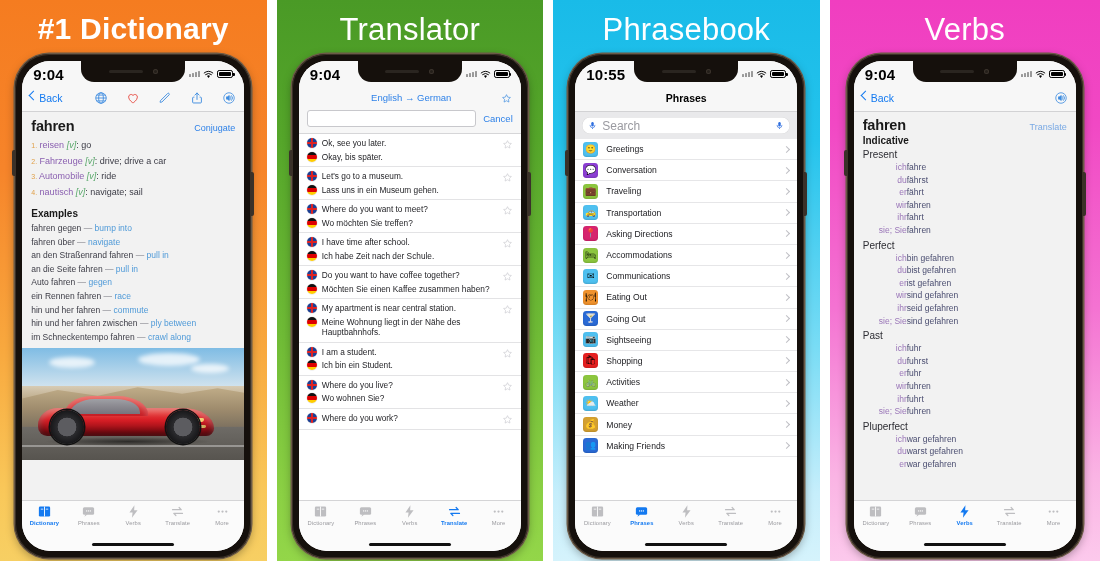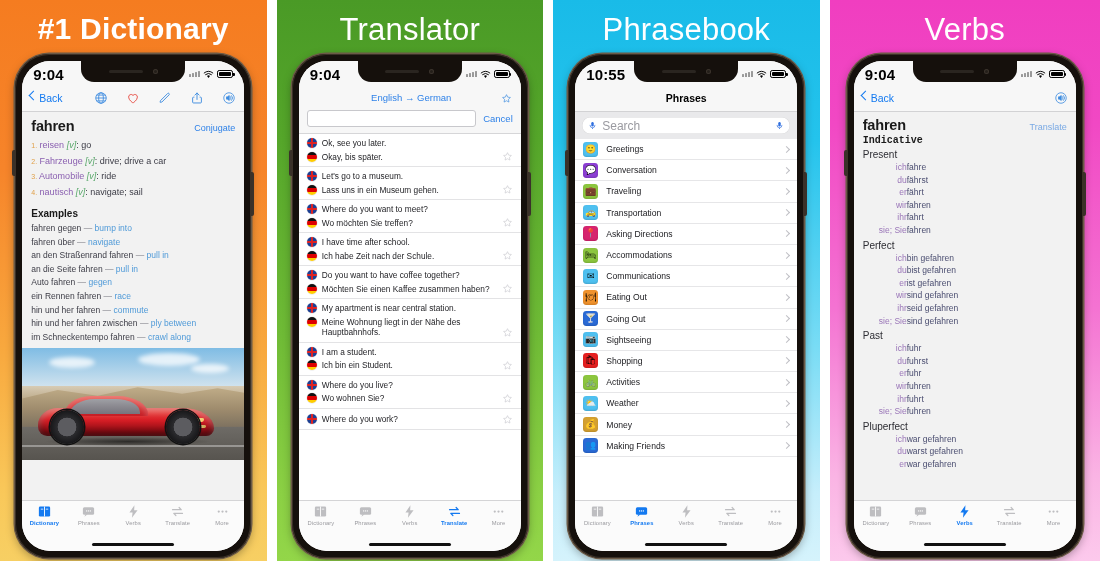--- a/index.html
+++ b/index.html
@@ -247,21 +247,21 @@
     flex:0 0 auto; background:#f7f7f7; padding:3px 8px 6px 8px;
     display:flex; align-items:center; gap:7px;
     border-bottom:0.5px solid #d6d6d8;
   }
   .tr-input {
     flex:1; height:17px; background:#fff; border:0.7px solid #c8c8cc; border-radius:3px;
   }
   .tr-cancel { font-size:9.5px; color:#2f82e8; }
   .tr-list { background:#fff; }
   .tr-item {
-    display:flex; align-items:flex-end; padding:4px 8px 4px 8px;
+    display:flex; align-items:flex-start; padding:4px 8px 4px 8px;
     border-bottom:0.5px solid #e3e3e5; gap:1px;
   }
   .tr-lines { flex:1; display:flex; flex-direction:column; gap:3px; }
   .tr-line { display:flex; align-items:flex-start; gap:5px; }
   .tr-text { font-size:8.3px; line-height:10.5px; color:#242428; }
   .flag { width:10px; height:10px; border-radius:50%; flex:0 0 10px; overflow:hidden; position:relative; box-shadow:0 0 0 0.5px rgba(0,0,0,0.12);}
   .flag.uk { background:#1c3f94; }
   .flag.uk::before{content:"";position:absolute;inset:0;background:
     linear-gradient(to bottom, transparent 40%, #fff 40%, #fff 60%, transparent 60%),
     linear-gradient(to right, transparent 40%, #fff 40%, #fff 60%, transparent 60%);}
@@ -290,21 +290,21 @@
   .ph-ic { width:15px; height:15px; border-radius:3.4px; flex:0 0 15px;
            display:flex; align-items:center; justify-content:center; font-size:9px; line-height:1;
            box-shadow: inset 0 -1px 2px rgba(0,0,0,0.14);}
   .ph-lbl { flex:1; font-size:8.6px; color:#1a1a1e; }
   .chev-right { width:5px;height:5px;border-top:1.2px solid #bfbfc4;border-right:1.2px solid #bfbfc4;transform:rotate(45deg);}
 
   
   .vb-head { display:flex; align-items:baseline; justify-content:space-between; padding:5px 9px 1px 9px;}
   .vb-word { font-size:14.5px; font-weight:700; color:#1a1a1a; letter-spacing:-0.2px;}
   .vb-link { font-size:9px; color:#79a9e4; }
-  .vb-mood { font-size:10px; font-weight:700; color:#1a1a1a; padding:1px 9px 0 9px;font-family:Liberation Mono, monospace; }
+  .vb-mood { font-size:10px; font-weight:700; color:#1a1a1a; padding:1px 9px 0 9px; }
   .vb-tense { font-size:10px; color:#2d2d33; padding:3px 9px 1px 9px; }
   .vb-rows { padding:0 9px;text-align:right; }
   .vb-row { display:flex; font-size:8.5px; line-height:12.6px; }
   .vb-pro { width:44px; flex:0 0 44px; color:#9a76b8; padding-left:14px; }
   .vb-frm { color:#4a4d70; }
 
   .fade-bottom {
     position:absolute; left:0; right:0; bottom:0; height:10px;
     background:linear-gradient(to bottom, rgba(242,242,242,0), rgba(242,242,242,0.95));
     pointer-events:none;

